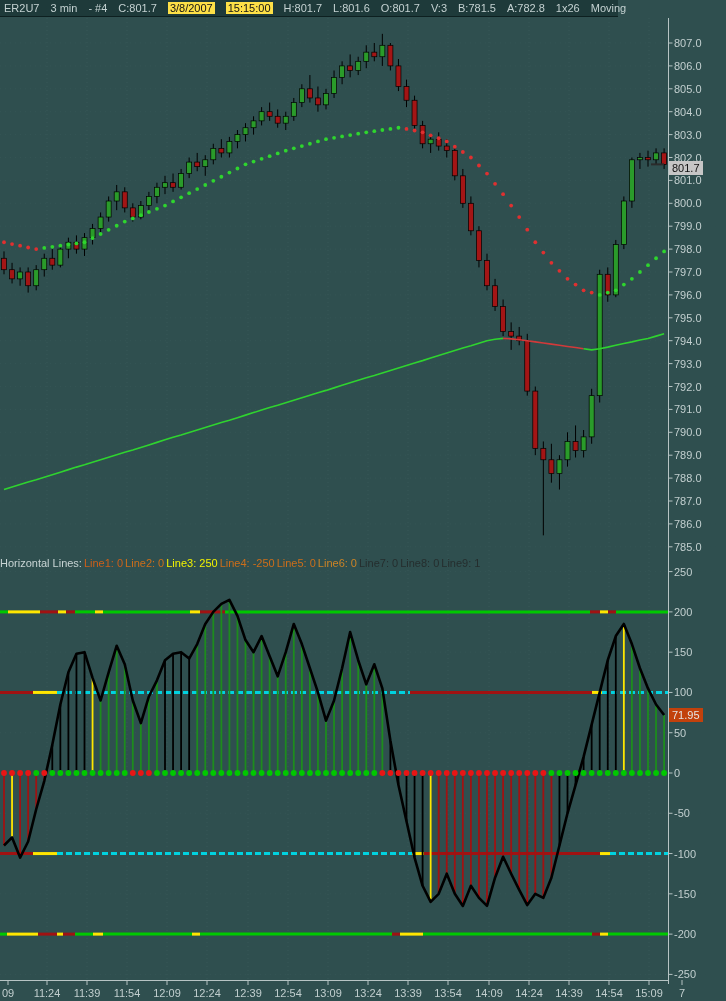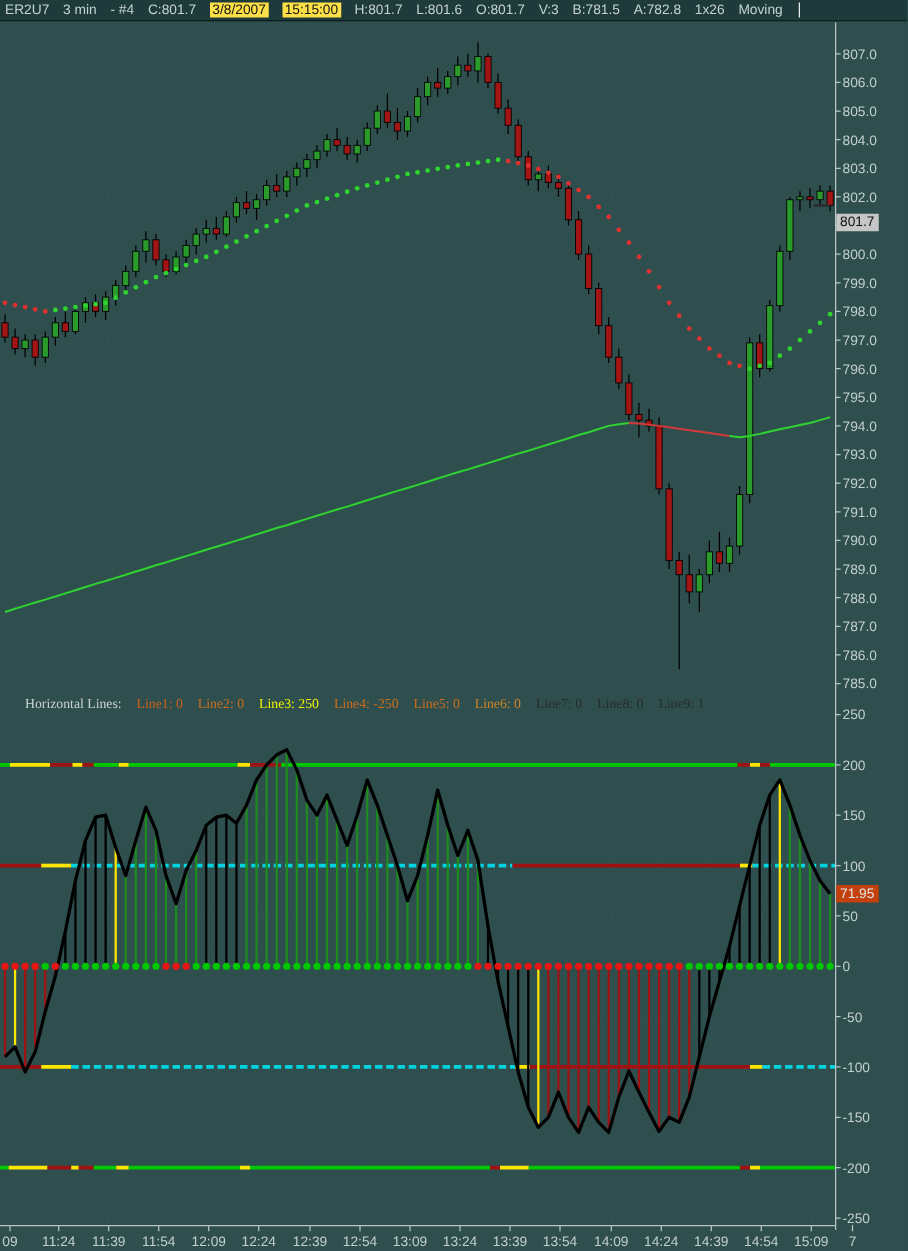--- a/index.html
+++ b/index.html
@@ -4,36 +4,36 @@
 <style>
   html,body{margin:0;padding:0;}
   body{
     width:726px;height:1001px;position:relative;overflow:hidden;
     background:#2f4f4f;
     font-family:"Liberation Sans","DejaVu Sans",sans-serif;
     -webkit-font-smoothing:none;
   }
   #chart-svg{position:absolute;left:0;top:0;}
   #header{
-    position:absolute;left:0;top:0;width:726px;height:17px;
+    position:absolute;left:0;top:0;width:618px;height:17px;
     background:#1e3a3a;border-bottom:1px solid #0d2020;
     display:flex;align-items:center;gap:11px;
     font-size:11px;color:#c5d2d2;white-space:nowrap;padding-left:4px;box-sizing:border-box;
   }
   #header .hl{background:#fde047;color:#141414;padding:0 2px;}
   #header .caret{display:inline-block;width:1px;height:12px;background:#e8eeee;margin-left:2px;}
   #hl-row{
-    position:absolute;left:20px;top:557px;height:14px;width:700px;
-    display:flex;gap:12px;font-size:11px;white-space:nowrap;overflow:hidden;font-family:Liberation Serif, serif;
+    position:absolute;left:0;top:557px;height:14px;width:700px;
+    display:flex;gap:2px;font-size:11px;white-space:nowrap;overflow:hidden;
   }
   .badge{
     position:absolute;font-size:11px;line-height:14px;height:14px;
     padding:0 3px;z-index:5;
   }
-  #price-badge{left:669px;top:171px;background:#c6c6c6;color:#111;}
+  #price-badge{left:669px;top:161px;background:#c6c6c6;color:#111;}
   #osc-badge{left:669px;top:708px;background:#c2410c;color:#e4e4e4;}
 </style>
 </head>
 <body>
 
 <svg id="chart-svg" width="726" height="1001">
     <line x1="47" y1="18" x2="47" y2="980" stroke="#3e6060" stroke-width="1" stroke-dasharray="1 3" opacity="0.55"></line>
     <line x1="87" y1="18" x2="87" y2="980" stroke="#3e6060" stroke-width="1" stroke-dasharray="1 3" opacity="0.55"></line>
     <line x1="127" y1="18" x2="127" y2="980" stroke="#3e6060" stroke-width="1" stroke-dasharray="1 3" opacity="0.55"></line>
     <line x1="167" y1="18" x2="167" y2="980" stroke="#3e6060" stroke-width="1" stroke-dasharray="1 3" opacity="0.55"></line>

